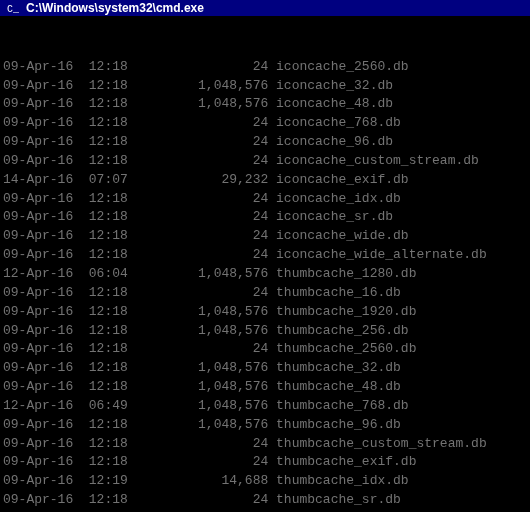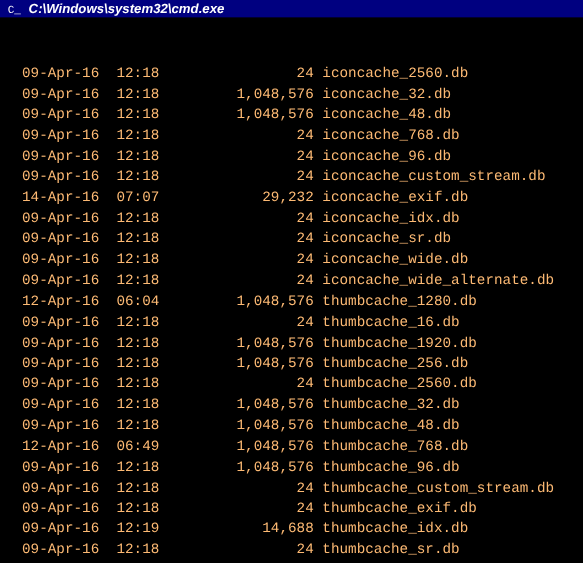--- a/index.html
+++ b/index.html
@@ -24,26 +24,25 @@
       width: 14px;
       height: 14px;
       display: flex;
       align-items: center;
       justify-content: center;
     }
     .title-bar-text {
       font-size: 12px;
       font-family: 'Segoe UI', Arial, sans-serif;
       font-weight: bold;
-      font-style: italic;
     }
     .console-area {
       background: #000;
-      color: #fdba74;
-      padding: 4px 20px;
+      color: #737373;
+      padding: 4px 3px;
       height: calc(512px - 22px);
       overflow: hidden;
       white-space: pre;
       line-height: 1.45;
     }
   </style>
 </head>
 <body>
 
 <div class="title-bar">

